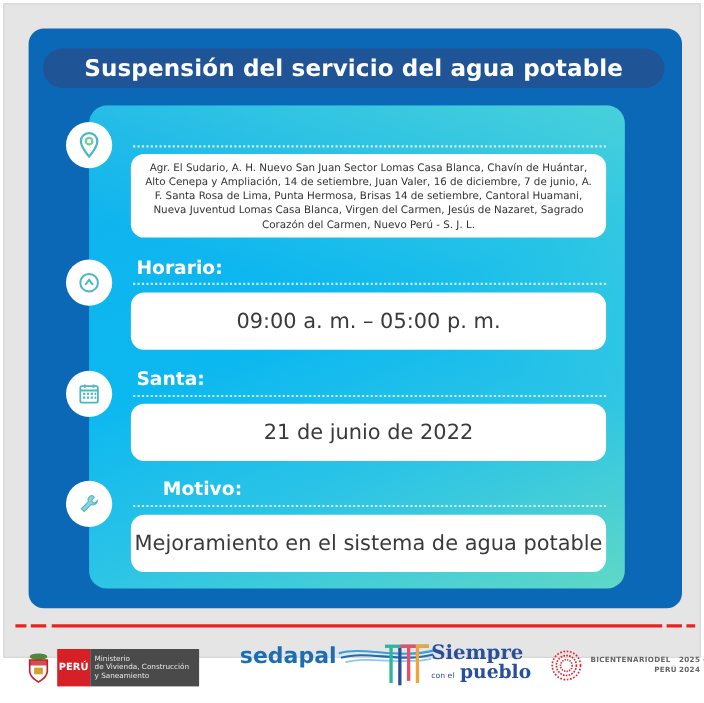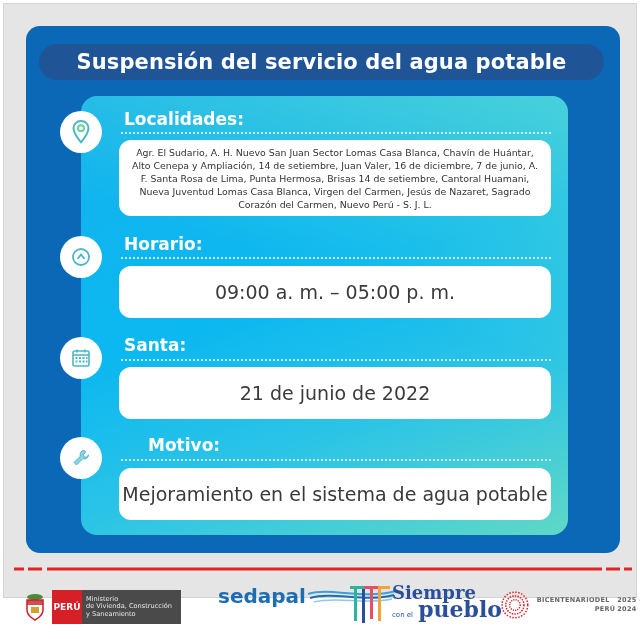--- a/index.html
+++ b/index.html
@@ -33,21 +33,20 @@
     </div>
 
     <div class="panel">
 
       <div class="icon-circle" style="top:15px;">
         <svg width="20" height="24" viewBox="0 0 20 24">
             <path d="M10 1C5.6 1 2.5 4.2 2.5 8.3c0 5 7.5 14 7.5 14s7.5-9 7.5-14C17.5 4.2 14.4 1 10 1z" fill="none" stroke="#4ab8c4" stroke-width="2"></path>
             <circle cx="10" cy="8.3" r="3" fill="none" stroke="#6fcf9a" stroke-width="2"></circle>
           </svg>
       </div>
-      <div class="label" style="top:13px;">Localidades:</div>
       <div class="dots" style="top:36px;"></div>
       <div class="box small" style="top:44px;height:76px;">Agr. El Sudario, A. H. Nuevo San Juan Sector Lomas Casa Blanca, Chavín de Huántar, Alto Cenepa y Ampliación, 14 de setiembre, Juan Valer, 16 de diciembre, 7 de junio, A. F. Santa Rosa de Lima, Punta Hermosa, Brisas 14 de setiembre, Cantoral Huamani, Nueva Juventud Lomas Casa Blanca, Virgen del Carmen, Jesús de Nazaret, Sagrado Corazón del Carmen, Nuevo Perú - S. J. L.</div>
 
       <div class="icon-circle" style="top:140px;">
         <svg width="20" height="20" viewBox="0 0 20 20">
             <circle cx="10" cy="10" r="8" fill="none" stroke="#4ab8c4" stroke-width="1.8"></circle>
             <path d="M6.5 12 L10 7.5 L13.5 12" fill="none" stroke="#4ab8c4" stroke-width="1.8"></path>
           </svg>
       </div>
       <div class="label" style="top:138px;">Horario:</div>
@@ -126,21 +125,21 @@
         <rect x="0" y="2" width="40" height="3" fill="#2bb5a0"></rect>
         <rect x="14" y="2" width="14" height="3" fill="#e84d6a"></rect>
         <rect x="28" y="2" width="12" height="3" fill="#f2a33a"></rect>
         <rect x="4" y="5" width="3" height="32" fill="#2bb5a0"></rect>
         <rect x="12" y="5" width="3" height="34" fill="#2a4f9a"></rect>
         <rect x="20" y="5" width="3" height="30" fill="#e84d6a"></rect>
         <rect x="28" y="5" width="3" height="32" fill="#f2a33a"></rect>
       </svg>
       <div style="display:flex;flex-direction:column;margin-left:2px;line-height:17px;">
         <span style="color:#2a4f9a;font-family:'DejaVu Serif',serif;font-size:18px;font-weight:bold;">Siempre</span>
-        <span><span style="color:#2a4f9a;font-size:7px;">con el</span> <span style="color:#2a4f9a;font-family:'DejaVu Serif',serif;font-size:22px;font-weight:bold;">pueblo</span></span>
+        <span><span style="color:#2a4f9a;font-size:7px;">con el</span> <span style="color:#2a4f9a;font-family:'DejaVu Serif',serif;font-size:17px;font-weight:bold;">pueblo</span></span>
       </div>
     </div>
 
     <div class="logo" style="left:495px;top:2px;">
       <svg width="42" height="42" viewBox="0 0 42 42">
         <g stroke="#e0242c" stroke-width="2">
           <circle cx="21" cy="21" r="17" fill="none" stroke-dasharray="2 2"></circle>
           <circle cx="21" cy="21" r="12" fill="none" stroke-dasharray="2 1.5"></circle>
           <circle cx="21" cy="21" r="7" fill="none" stroke-dasharray="1.5 1.5"></circle>
         </g>

